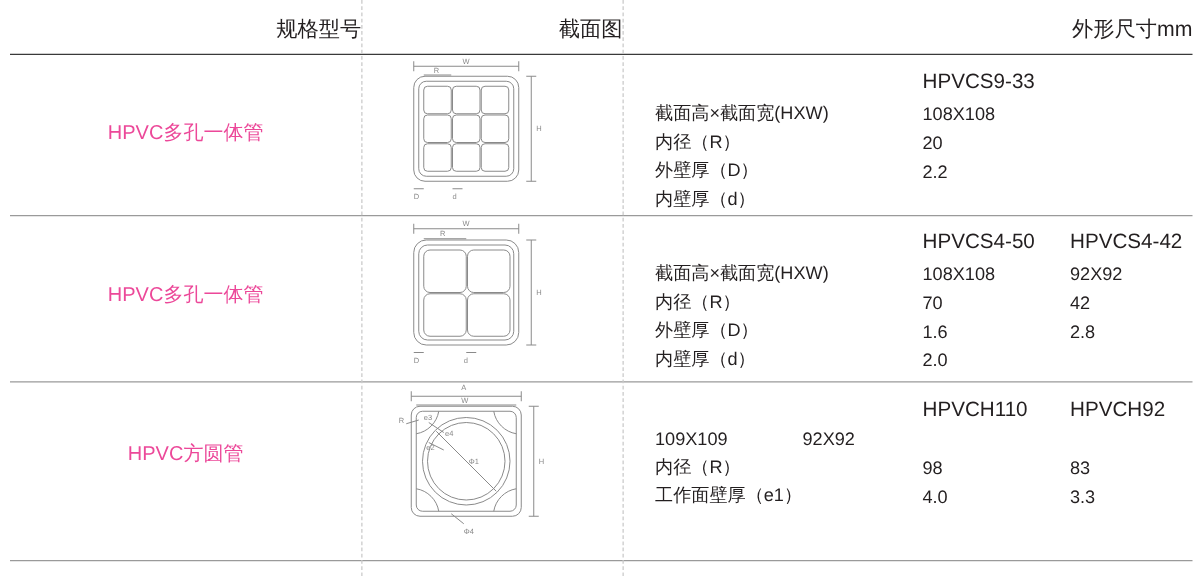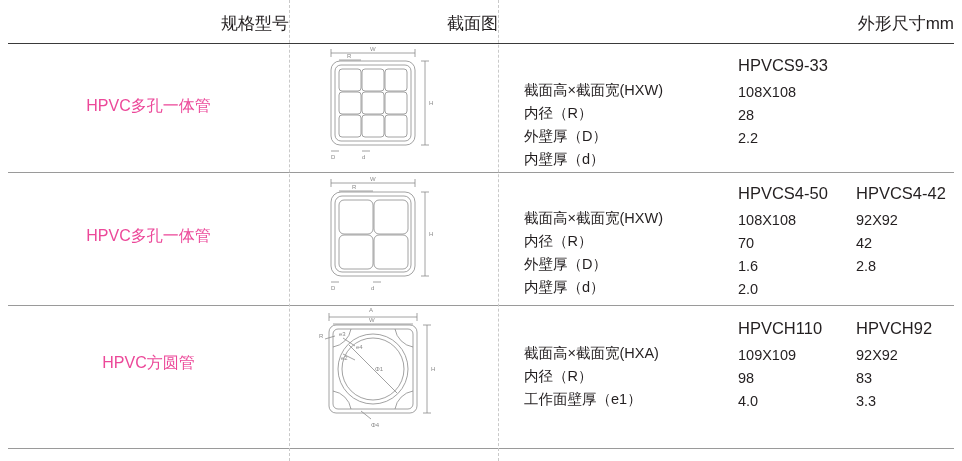--- a/index.html
+++ b/index.html
@@ -209,21 +209,21 @@
         <div class="model-line">
           <div class="spec-spacer"></div>
           <div class="model-name">HPVCS9-33</div>
         </div>
         <div class="spec-row">
           <div class="spec-label">截面高×截面宽(HXW)</div>
           <div class="spec-val">108X108</div>
         </div>
         <div class="spec-row">
           <div class="spec-label">内径（R）</div>
-          <div class="spec-val">28</div>
+          <div class="spec-val">20</div>
         </div>
         <div class="spec-row">
           <div class="spec-label">外壁厚（D）</div>
           <div class="spec-val">2.2</div>
         </div>
         <div class="spec-row">
           <div class="spec-label">内壁厚（d）</div>
         </div>
       </div>
     </div>
@@ -343,21 +343,20 @@
     </div>
 
     <div class="speccell">
       <div class="spec-inner">
         <div class="model-line">
           <div class="spec-spacer"></div>
           <div class="model-name">HPVCH110</div>
           <div class="model-name">HPVCH92</div>
         </div>
         <div class="spec-row">
-          <div class="spec-label">截面高×截面宽(HXA)</div>
           <div class="spec-val">109X109</div>
           <div class="spec-val">92X92</div>
         </div>
         <div class="spec-row">
           <div class="spec-label">内径（R）</div>
           <div class="spec-val">98</div>
           <div class="spec-val">83</div>
         </div>
         <div class="spec-row">
           <div class="spec-label">工作面壁厚（e1）</div>

